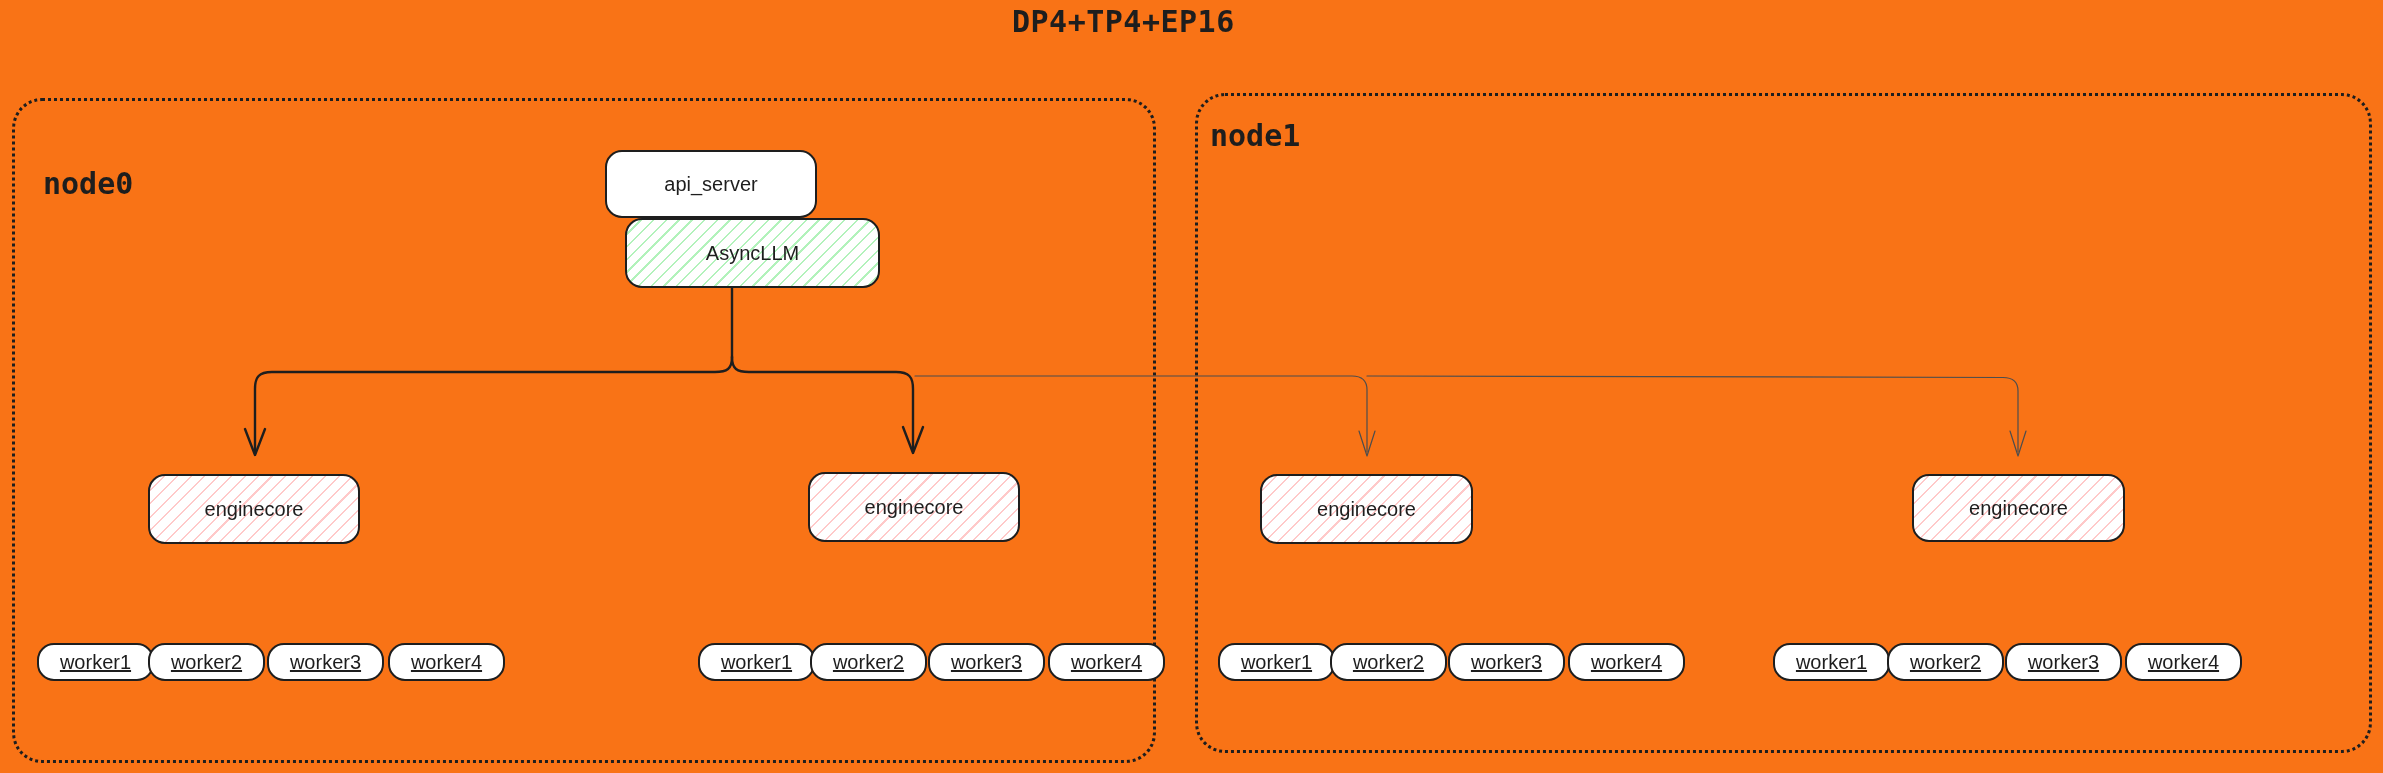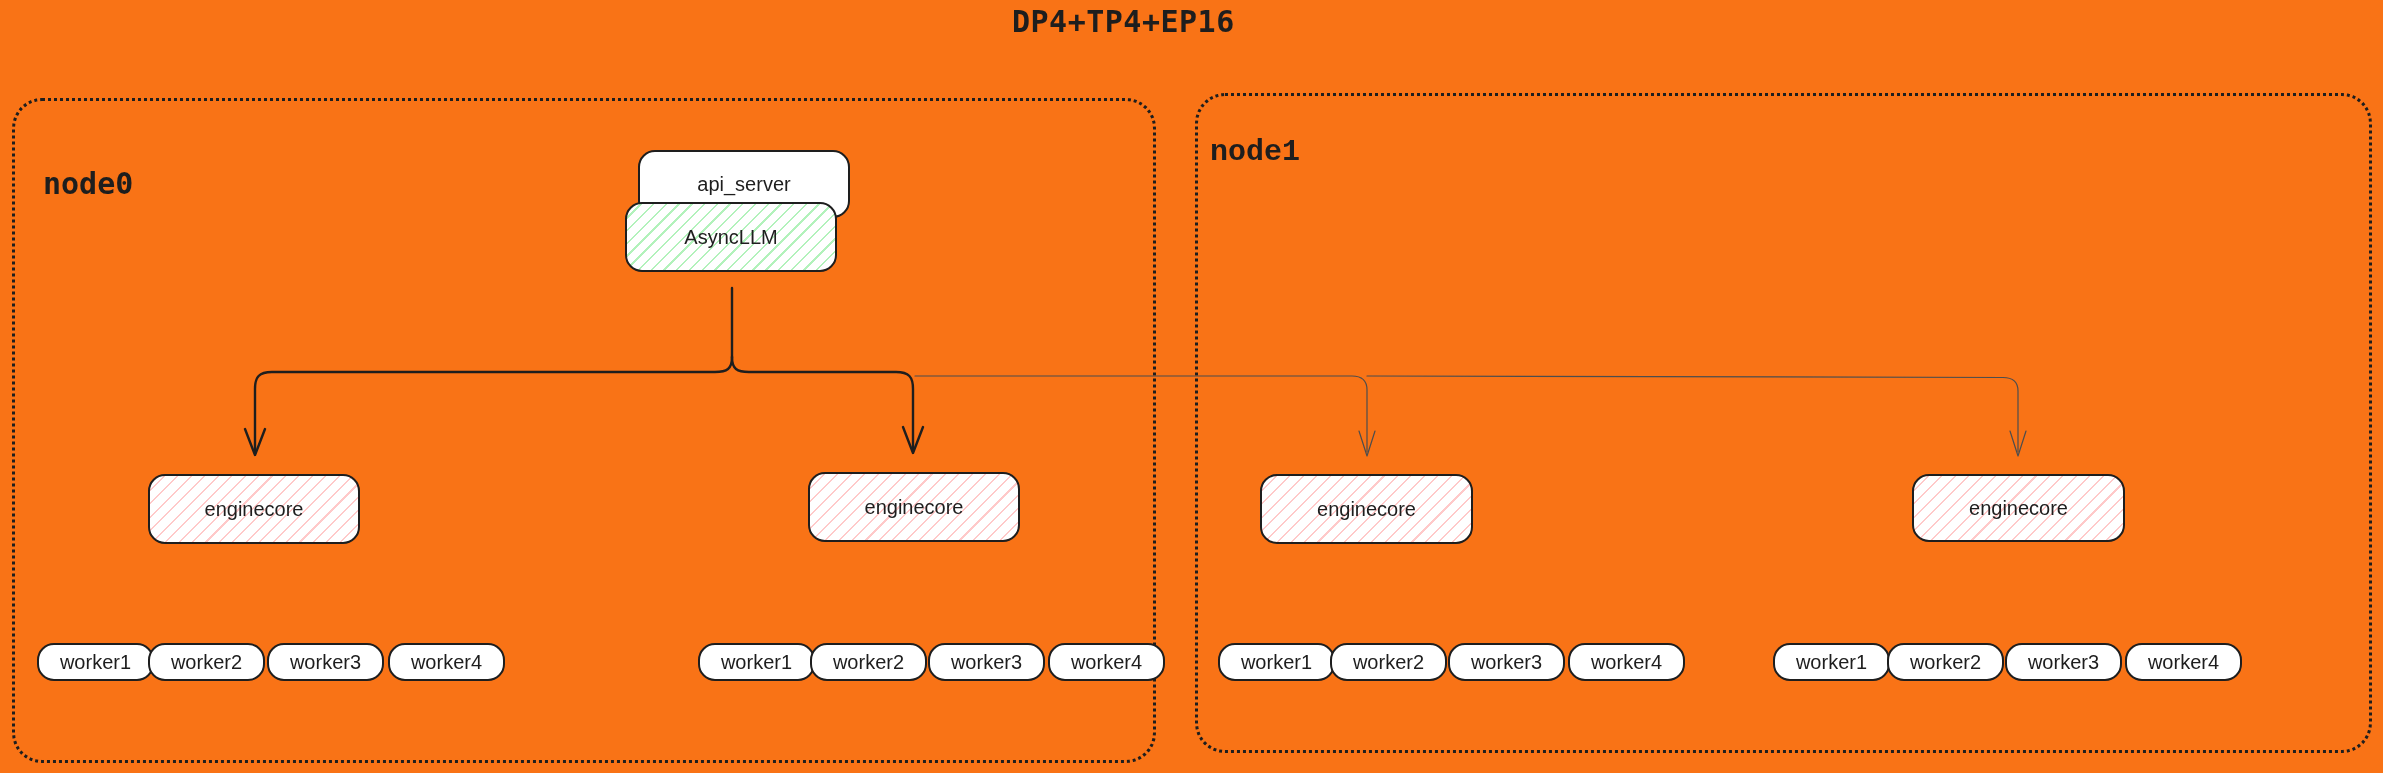--- a/index.html
+++ b/index.html
@@ -59,20 +59,21 @@
     background-image: repeating-linear-gradient(135deg,
       #ffc9c9 0px, #ffc9c9 1.5px, transparent 1.5px, transparent 9.5px);
     margin-top: 12px;
   }
   .worker {
     border-radius: 17px;
     border-width: 2.2px;
     width: 117px;
     height: 38px;
     top: 643px;
+    text-decoration: underline;
   }
   svg.edge-layer {
     position: absolute;
     left: 0; top: 0;
     width: 2383px;
     height: 773px;
     pointer-events: none;
   }
   svg.edge-layer path { fill: none; stroke-linecap: round; stroke-linejoin: round; }
   .edge-thick { stroke: #1e1e1e; stroke-width: 2.4px; }
@@ -82,38 +83,38 @@
 <body>
 
 <div class="canvas">
 
   <div class="diagram-title">DP4+TP4+EP16</div>
 
   <div class="node-rect" style="left:12px; top:98px; width:1144px; height:665px;"></div>
   <div class="node-rect" style="left:1195px; top:93px; width:1177px; height:660px;"></div>
 
   <div class="node-label" style="left:43px; top:122px;margin-top:44px;">node0</div>
-  <div class="node-label" style="left:1210px; top:135px;font-family:Liberation Mono, monospace;">node1</div>
+  <div class="node-label" style="left:1210px; top:118px;">node1</div>
 
   <svg class="edge-layer" viewBox="0 0 2383 773">
     <path class="edge-thick" d="M732 288 L732 357"></path>
     <path class="edge-thick" d="M732 357 C732 369 727 372 715 372 L272 372 C259 372 255 377 255 389 L255 451"></path>
     <path class="edge-thick" d="M245 429 L255 455 L265 429"></path>
     <path class="edge-thick" d="M732 357 C732 369 737 372 749 372 L896 372 C909 372 913 377 913 389 L913 449"></path>
     <path class="edge-thick" d="M903 427 L913 453 L923 427"></path>
     <path class="edge-thin" d="M915 376 L1352 376 C1362 376 1367 381 1367 390 L1367 452"></path>
     <path class="edge-thin" d="M1359 431 L1367 456 L1375 431"></path>
     <path class="edge-thin" d="M1367 376 L2003 377.5 C2013 377.5 2018 382 2018 391 L2018 452"></path>
     <path class="edge-thin" d="M2010 431 L2018 456 L2026 431"></path>
   </svg>
 
-  <div class="shape big-box" style="left:638px; top:150px; width:212px; height:68px;">
+  <div class="shape big-box" style="left:605px; top:150px; width:212px; height:68px;">
     <span>api_server</span>
   </div>
-  <div class="shape big-box fill-green" style="left:625px; top:202px; width:212px; height:70px;">
+  <div class="shape big-box fill-green" style="left:625px; top:218px; width:255px; height:70px;">
     <span>AsyncLLM</span>
   </div>
 
   <div class="shape big-box fill-red" style="left:148px; top:462px; width:212px; height:70px;">
     <span>enginecore</span>
   </div>
   <div class="shape big-box fill-red" style="left:808px; top:460px; width:212px; height:70px;">
     <span>enginecore</span>
   </div>
   <div class="shape big-box fill-red" style="left:1260px; top:462px; width:213px; height:70px;">

